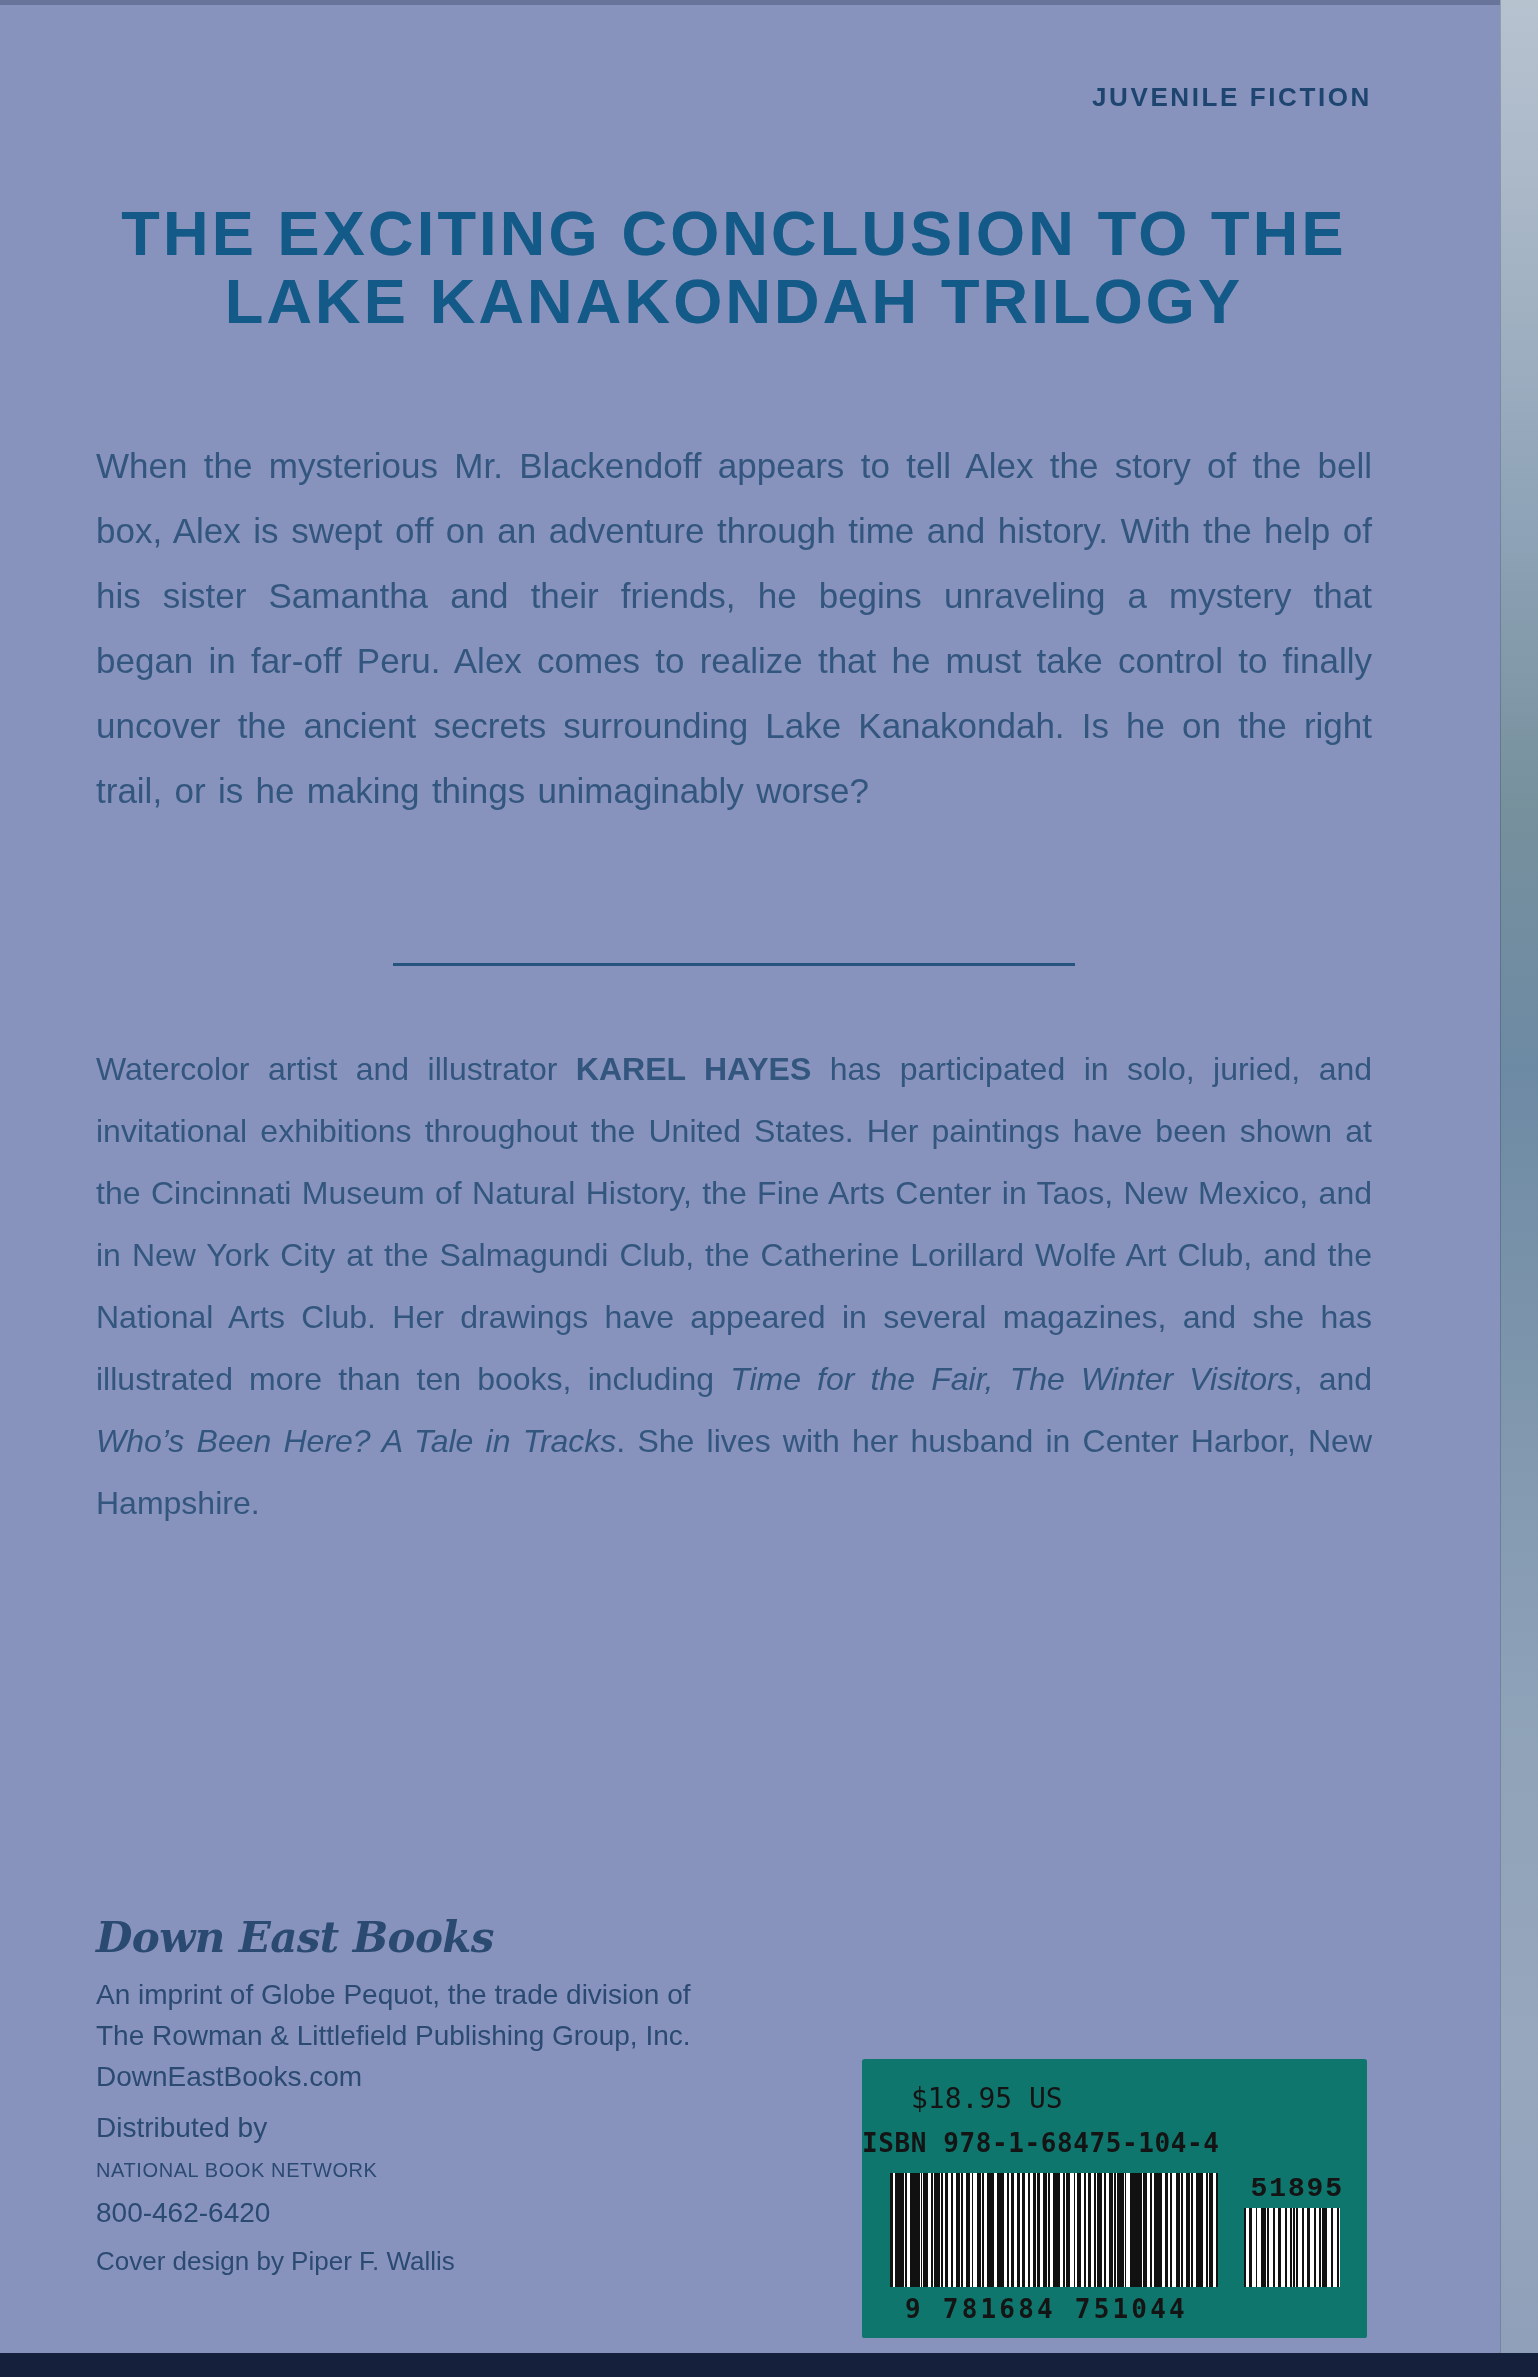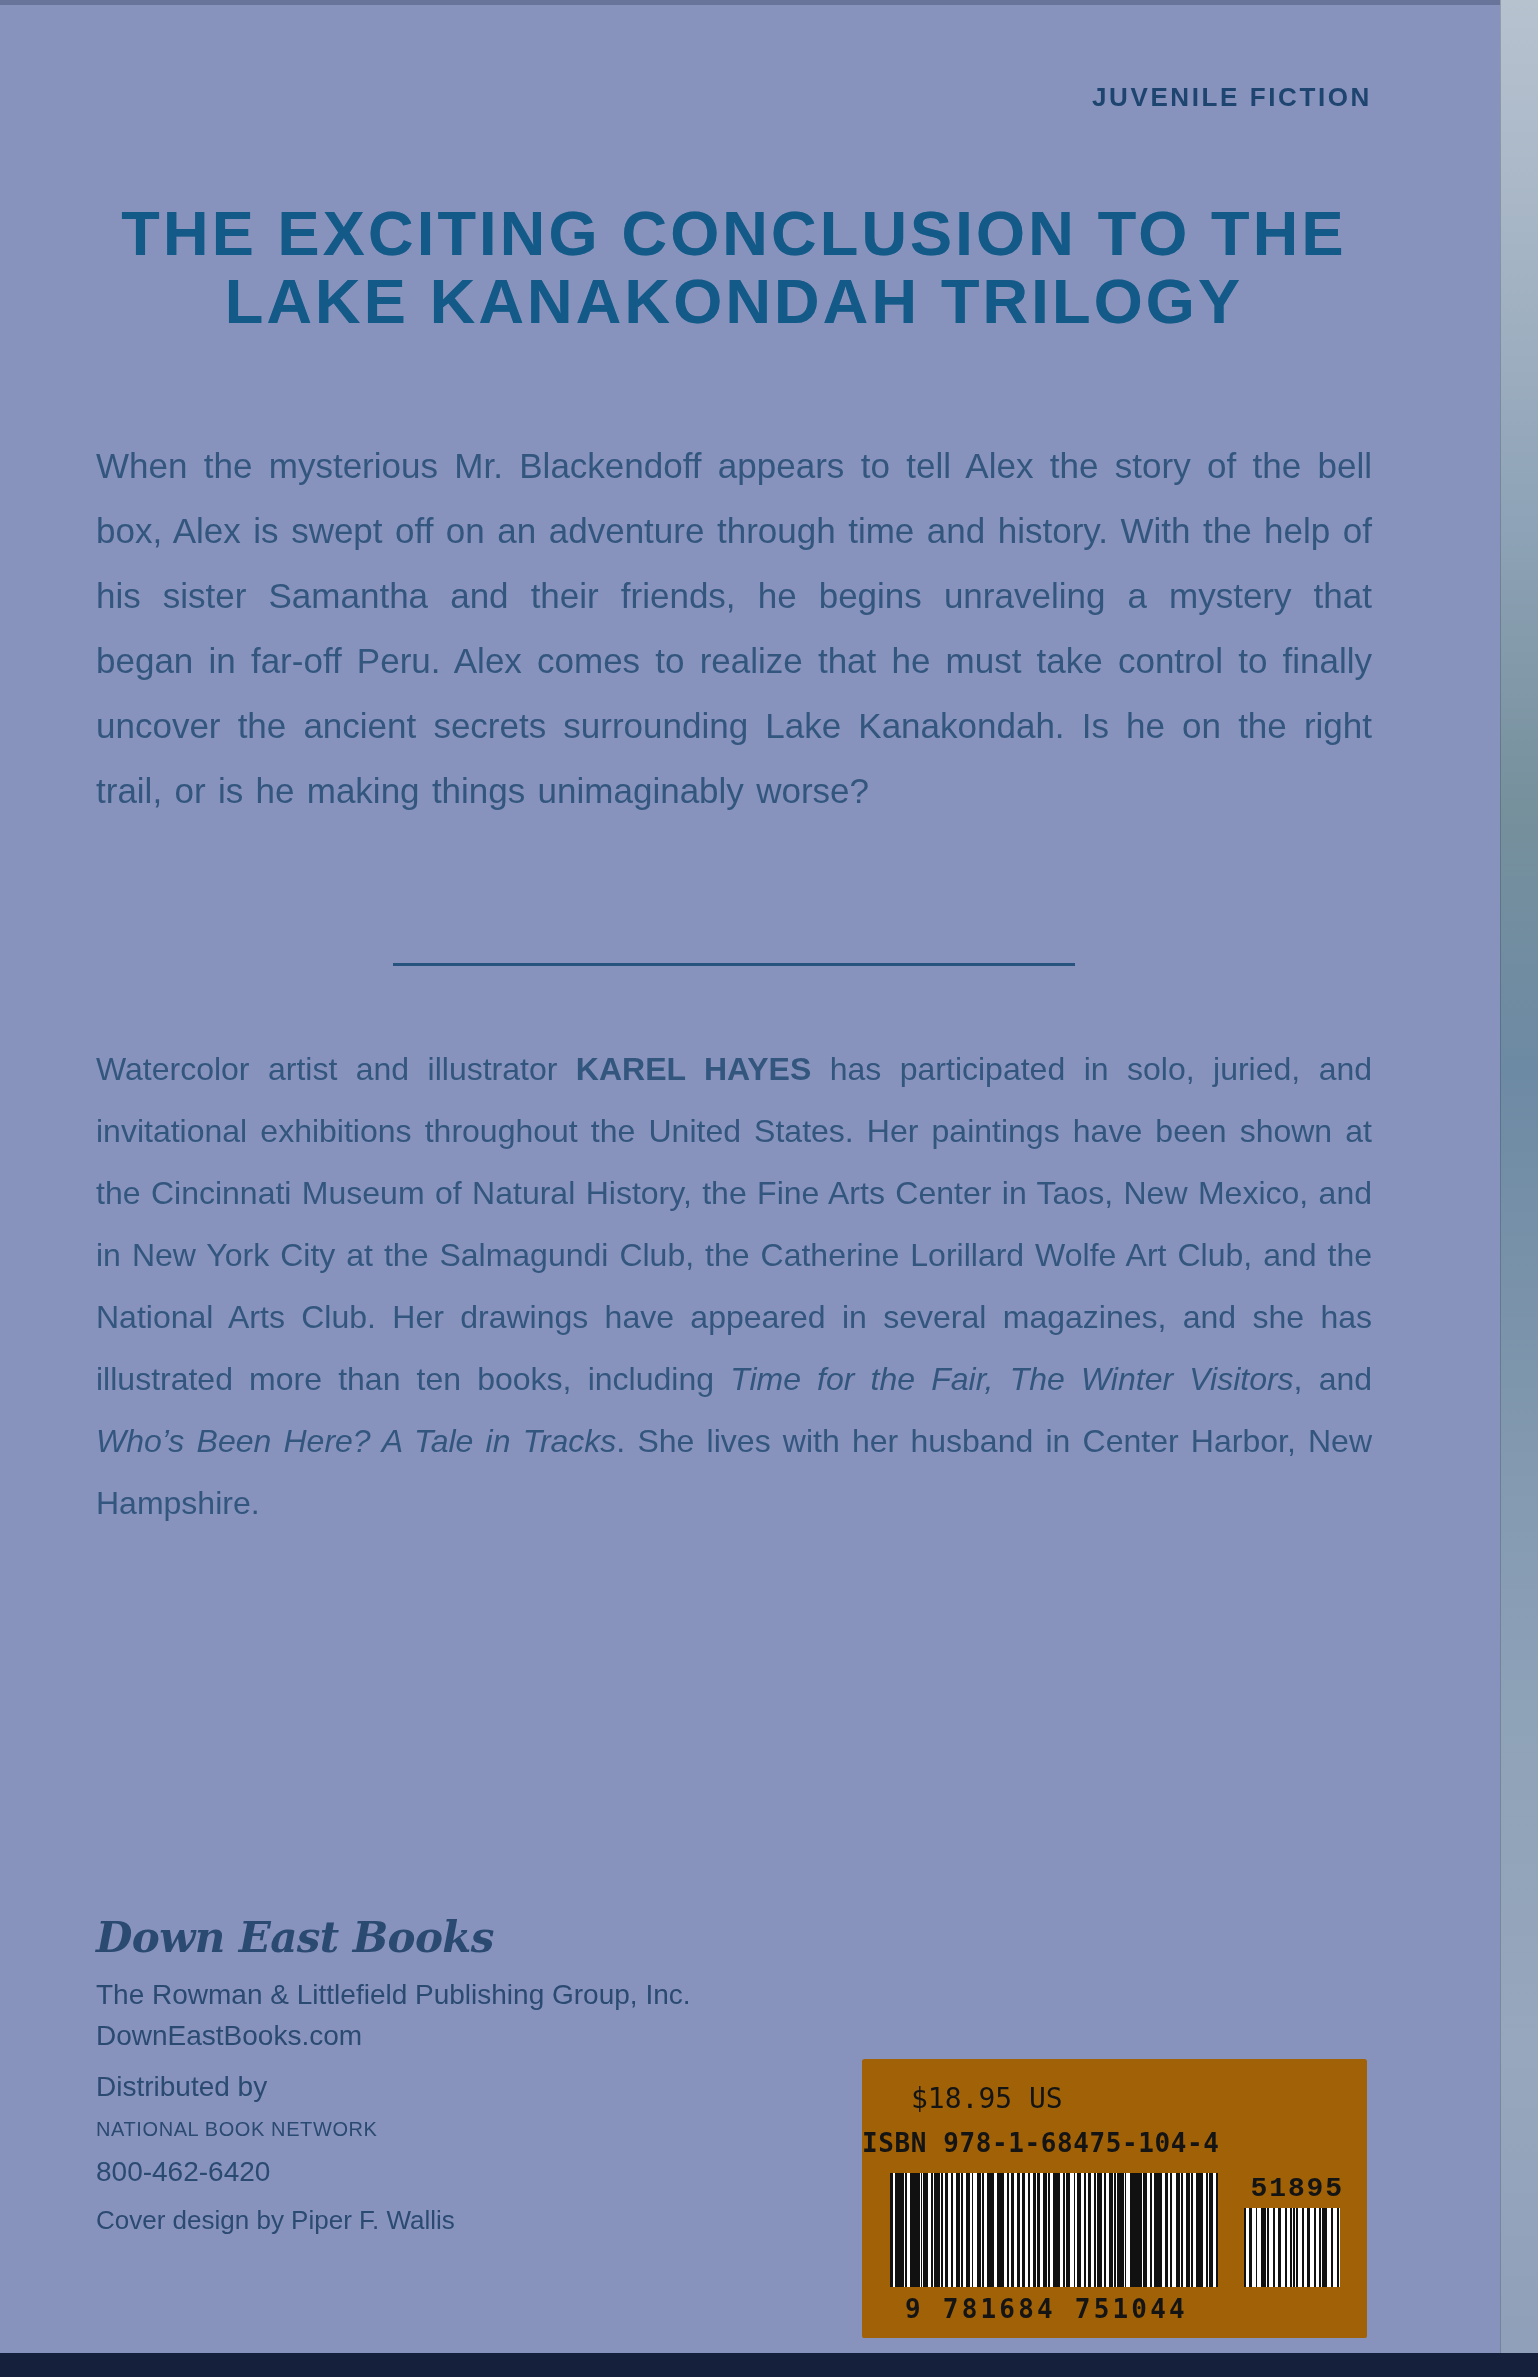--- a/index.html
+++ b/index.html
@@ -66,21 +66,21 @@
     font-size:42px;color:#2b4a72;letter-spacing:-0.6px;
     margin-bottom:11.5px;
   }
   .pub-line{font-size:28px;line-height:41px;}
   .pub-gap{height:10.3px;}
   .pub-distributor{font-size:20px;line-height:44px;letter-spacing:0.6px;}
   .pub-credit{font-size:26px;line-height:36px;}
 
   .barcode-panel{
     position:absolute;left:862px;top:2059px;width:505px;height:279px;
-    background:#a16207;border-radius:2.6px;
+    background:#0f766e;border-radius:2.6px;
     color:#141414;
   }
   .bc-price{
     position:absolute;top:23px;left:49px;
     font-family:"DejaVu Sans Mono", monospace;
     font-size:28px;
   }
   .bc-isbn{
     position:absolute;top:69px;left:0;width:100%;text-align:left;
     font-family:"DejaVu Sans Mono", monospace;
@@ -128,20 +128,21 @@
   </div>
 
   <div class="col synopsis">When the mysterious Mr. Blackendoff appears to tell Alex the story of the bell box, Alex is swept off on an adventure through time and history. With the help of his sister Samantha and their friends, he begins unraveling a mystery that began in far-off Peru. Alex comes to realize that he must take control to finally uncover the ancient secrets surrounding Lake Kanakondah. Is he on the right trail, or is he making things unimaginably worse?</div>
 
   <div class="col divider"></div>
 
   <div class="col bio"><span>Watercolor artist and illustrator </span><span class="b">KAREL HAYES</span><span> has participated in solo, juried, and invitational exhibitions throughout the United States. Her paintings have been shown at the Cincinnati Museum of Natural History, the Fine Arts Center in Taos, New Mexico, and in New York City at the Salmagundi Club, the Catherine Lorillard Wolfe Art Club, and the National Arts Club. Her drawings have appeared in several magazines, and she has illustrated more than ten books, including </span><span class="i">Time for the Fair, The Winter Visitors</span><span>, and </span><span class="i">Who’s Been Here? A Tale in Tracks</span><span>. She lives with her husband in Center Harbor, New Hampshire.</span></div>
 
   <div class="col publisher">
     <div class="pub-logo">Down East Books</div>
+    <div class="pub-line">An imprint of Globe Pequot, the trade division of</div>
     <div class="pub-line">The Rowman &amp; Littlefield Publishing Group, Inc.</div>
     <div class="pub-line">DownEastBooks.com</div>
     <div class="pub-gap"></div>
     <div class="pub-line">Distributed by</div>
     <div class="pub-distributor">NATIONAL BOOK NETWORK</div>
     <div class="pub-line">800-462-6420</div>
     <div class="pub-gap"></div>
     <div class="pub-credit">Cover design by Piper F. Wallis</div>
   </div>
 

